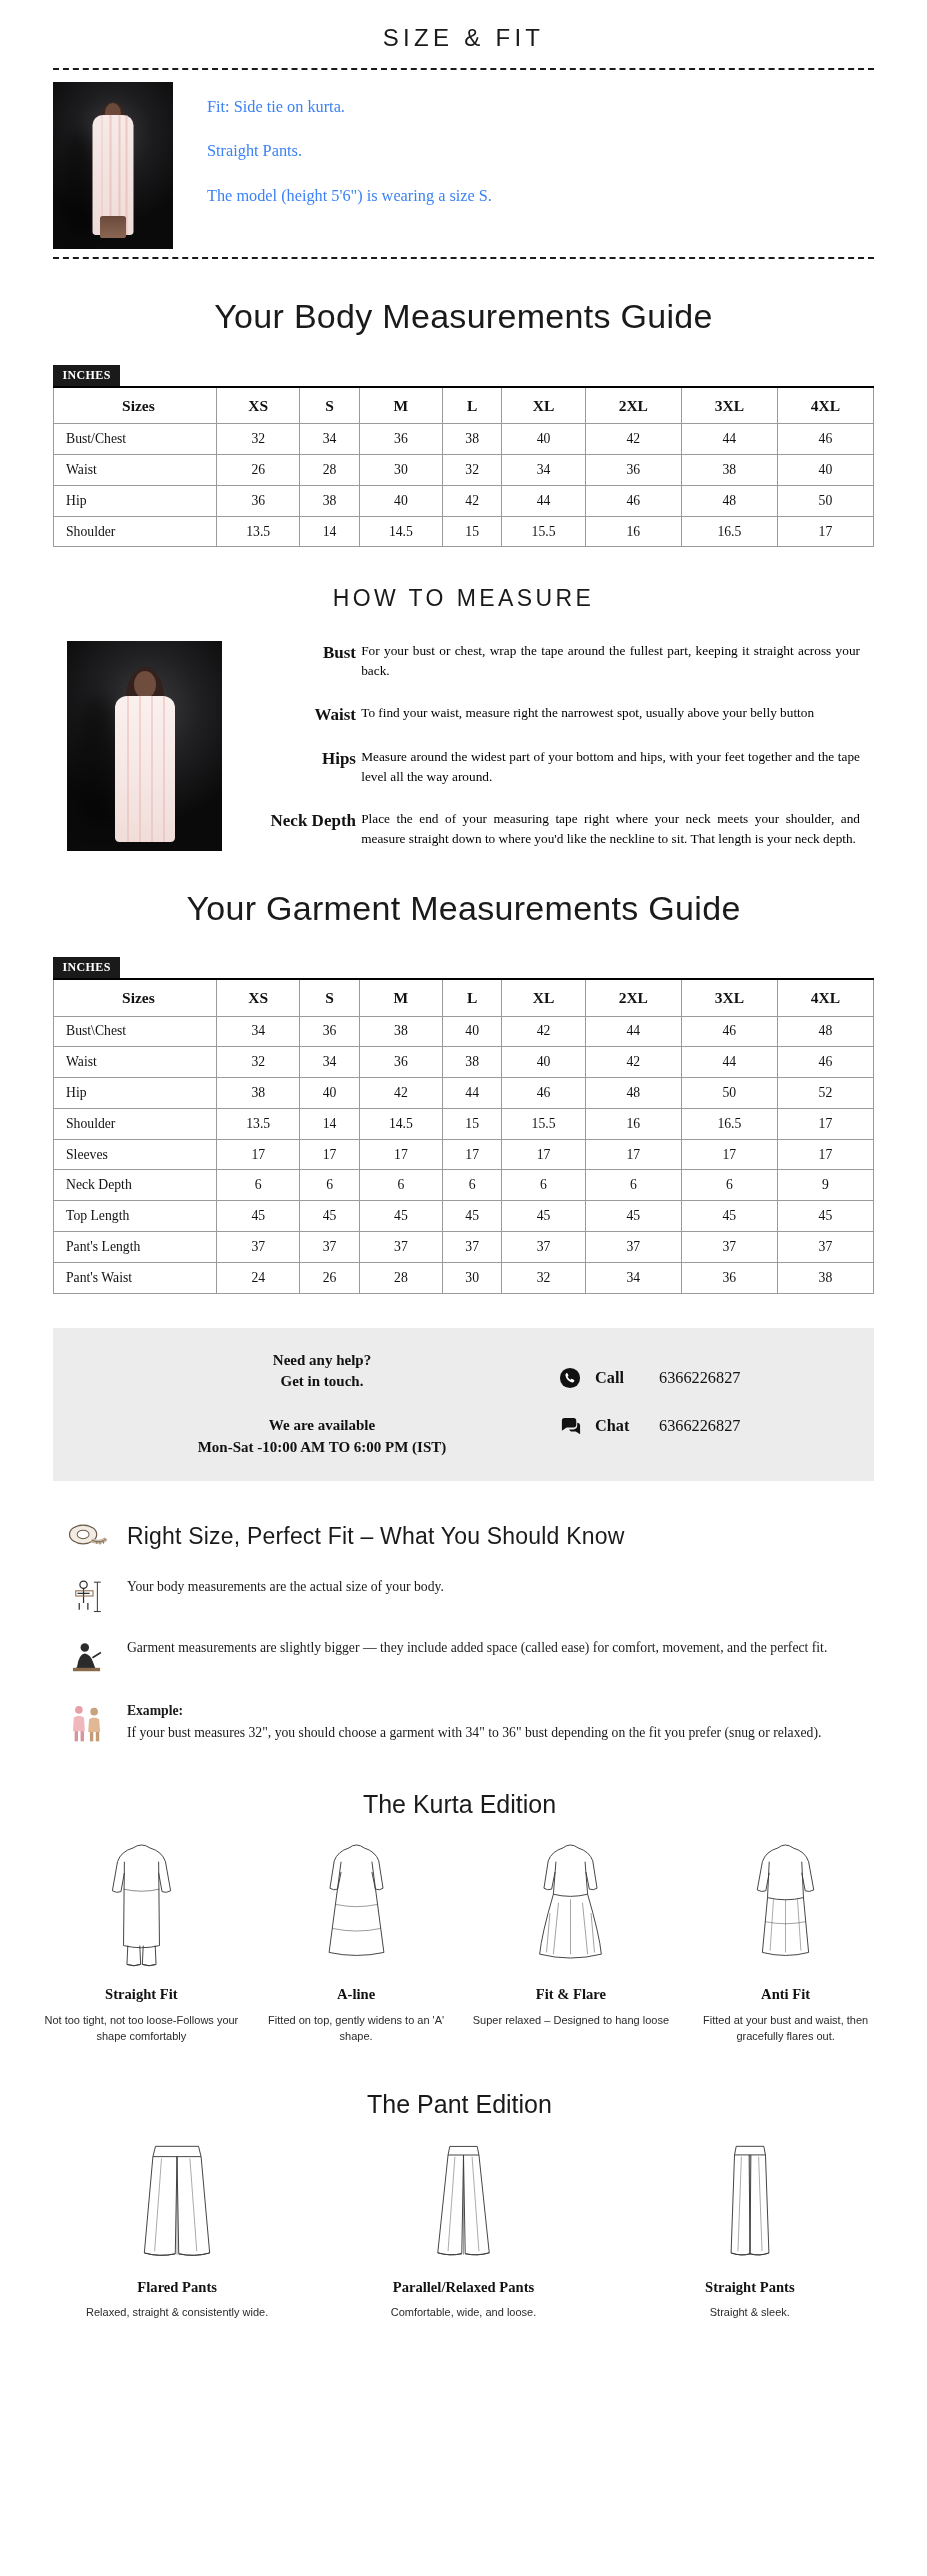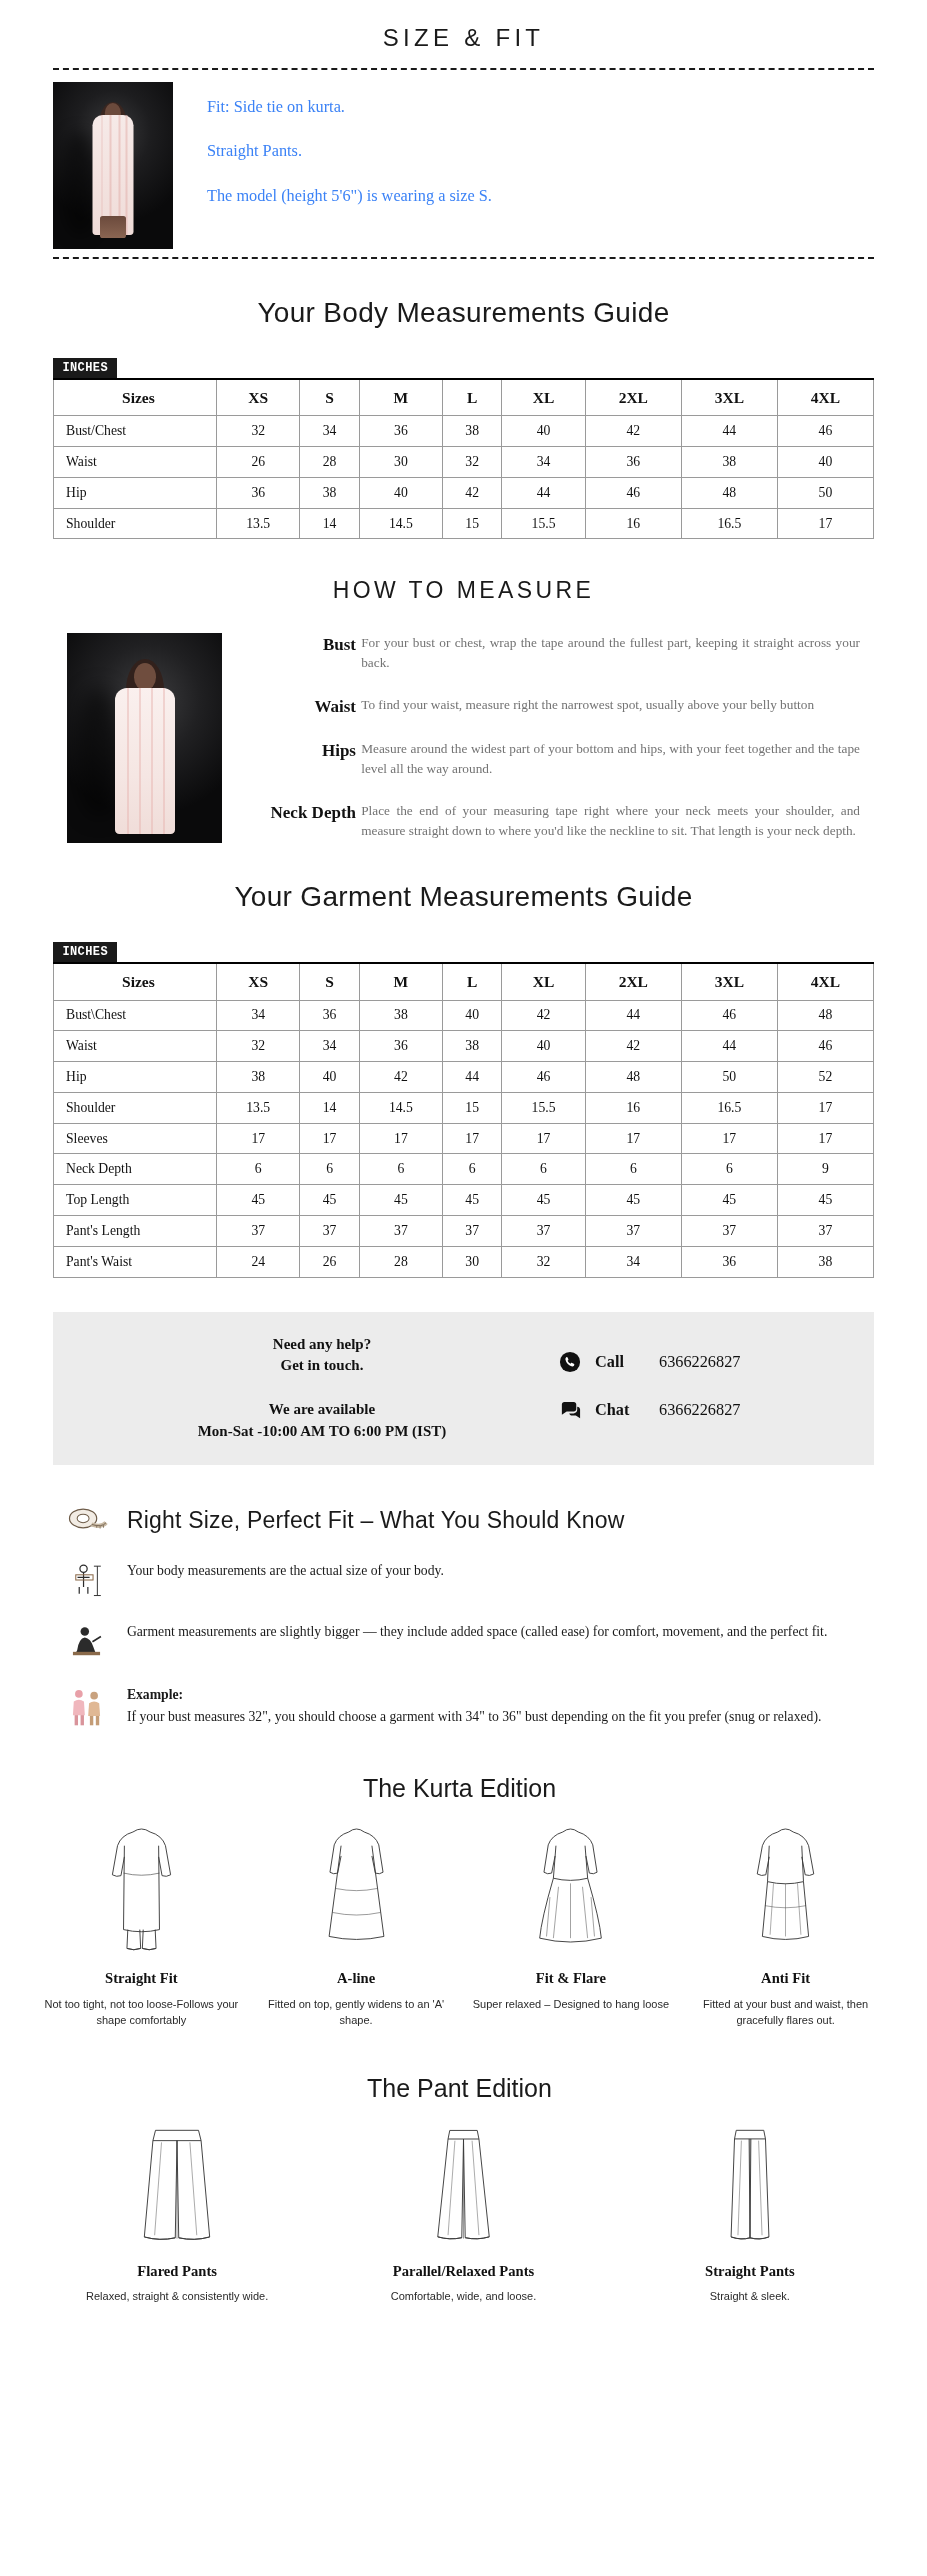--- a/index.html
+++ b/index.html
@@ -87,35 +87,35 @@
     font-size: 16.3px;
     line-height: 1.45;
     color: #3b82f6;
   }
   .fit-text p { margin-bottom: 20.6px; }
   .fit-text p:last-child { margin-bottom: 0; }
 
   
   .section-heading {
     text-align: center;
-    font-size: 28px;
+    font-size: 34px;
     font-weight: 400;
     letter-spacing: 0.3px;
     color: #1a1a1a;
     padding: 38px 0 29px 0;
   }
   .section-heading.spaced { letter-spacing: 3.4px; font-size: 23px; }
 
   
   .table-wrap { margin: 0 53px; }
   .inches-tag {
     display: inline-block;
     background: #1a1a1a;
     color: #fff;
-    font-family: Liberation Mono, monospace;
+    font-family: Liberation Serif, serif;
     font-weight: bold;
     font-size: 12px;
     letter-spacing: 0.4px;
     padding: 2.6px 9.4px 3.4px 9.4px;
     margin-bottom: 0;
   }
   table.size-table {
     width: 100%;
     border-collapse: collapse;
     font-family: "Liberation Serif", serif;
@@ -201,21 +201,21 @@
     font-size: 17px;
     color: #111;
     line-height: 1.25;
     padding-top: 0.9px;
   }
   .measure-desc {
     flex: 1;
     font-family: "Liberation Serif", serif;
     font-size: 13.3px;
     line-height: 1.5;
-    color: #737373;
+    color: #000000;
     text-align: justify;
     padding-left: 5.2px;
   }
 
   
   .help-box {
     margin: 34px 53px 0 53px;
     background: #ececec;
     display: flex;
     align-items: center;

